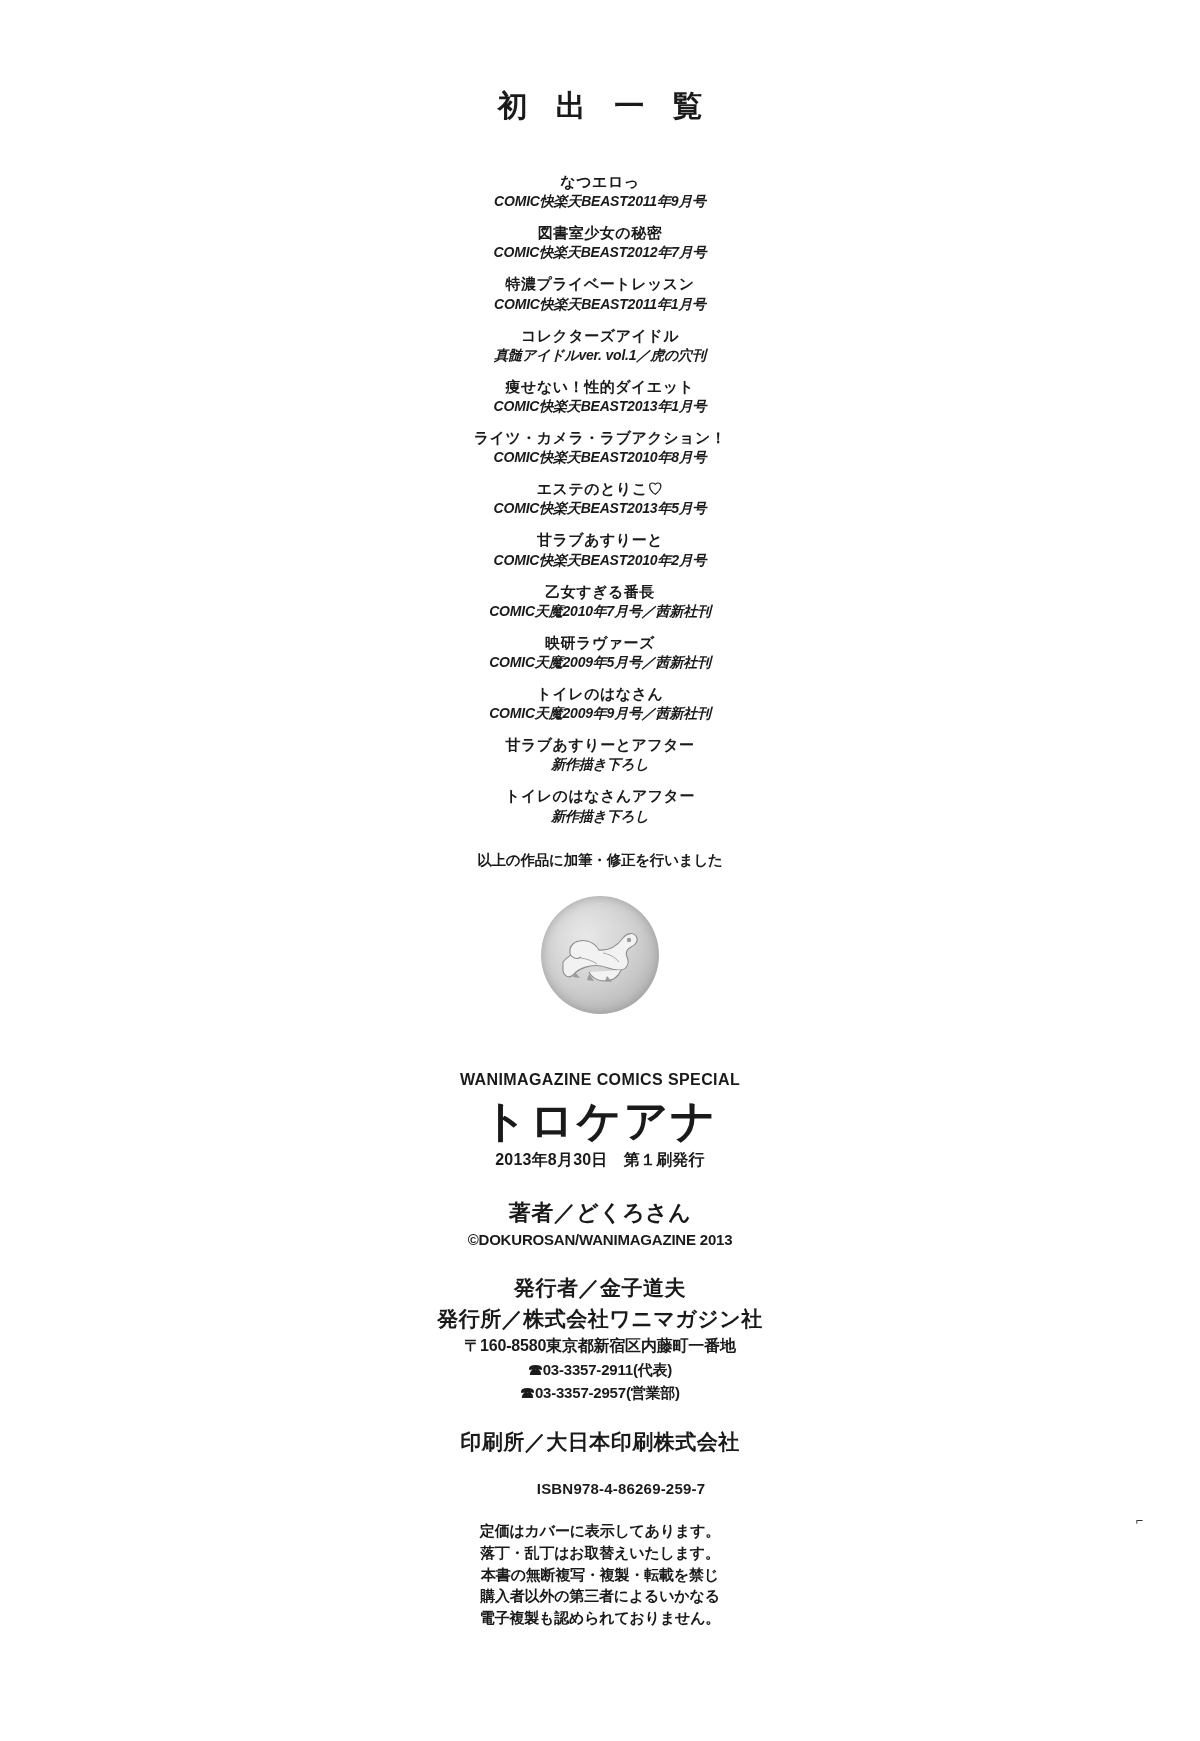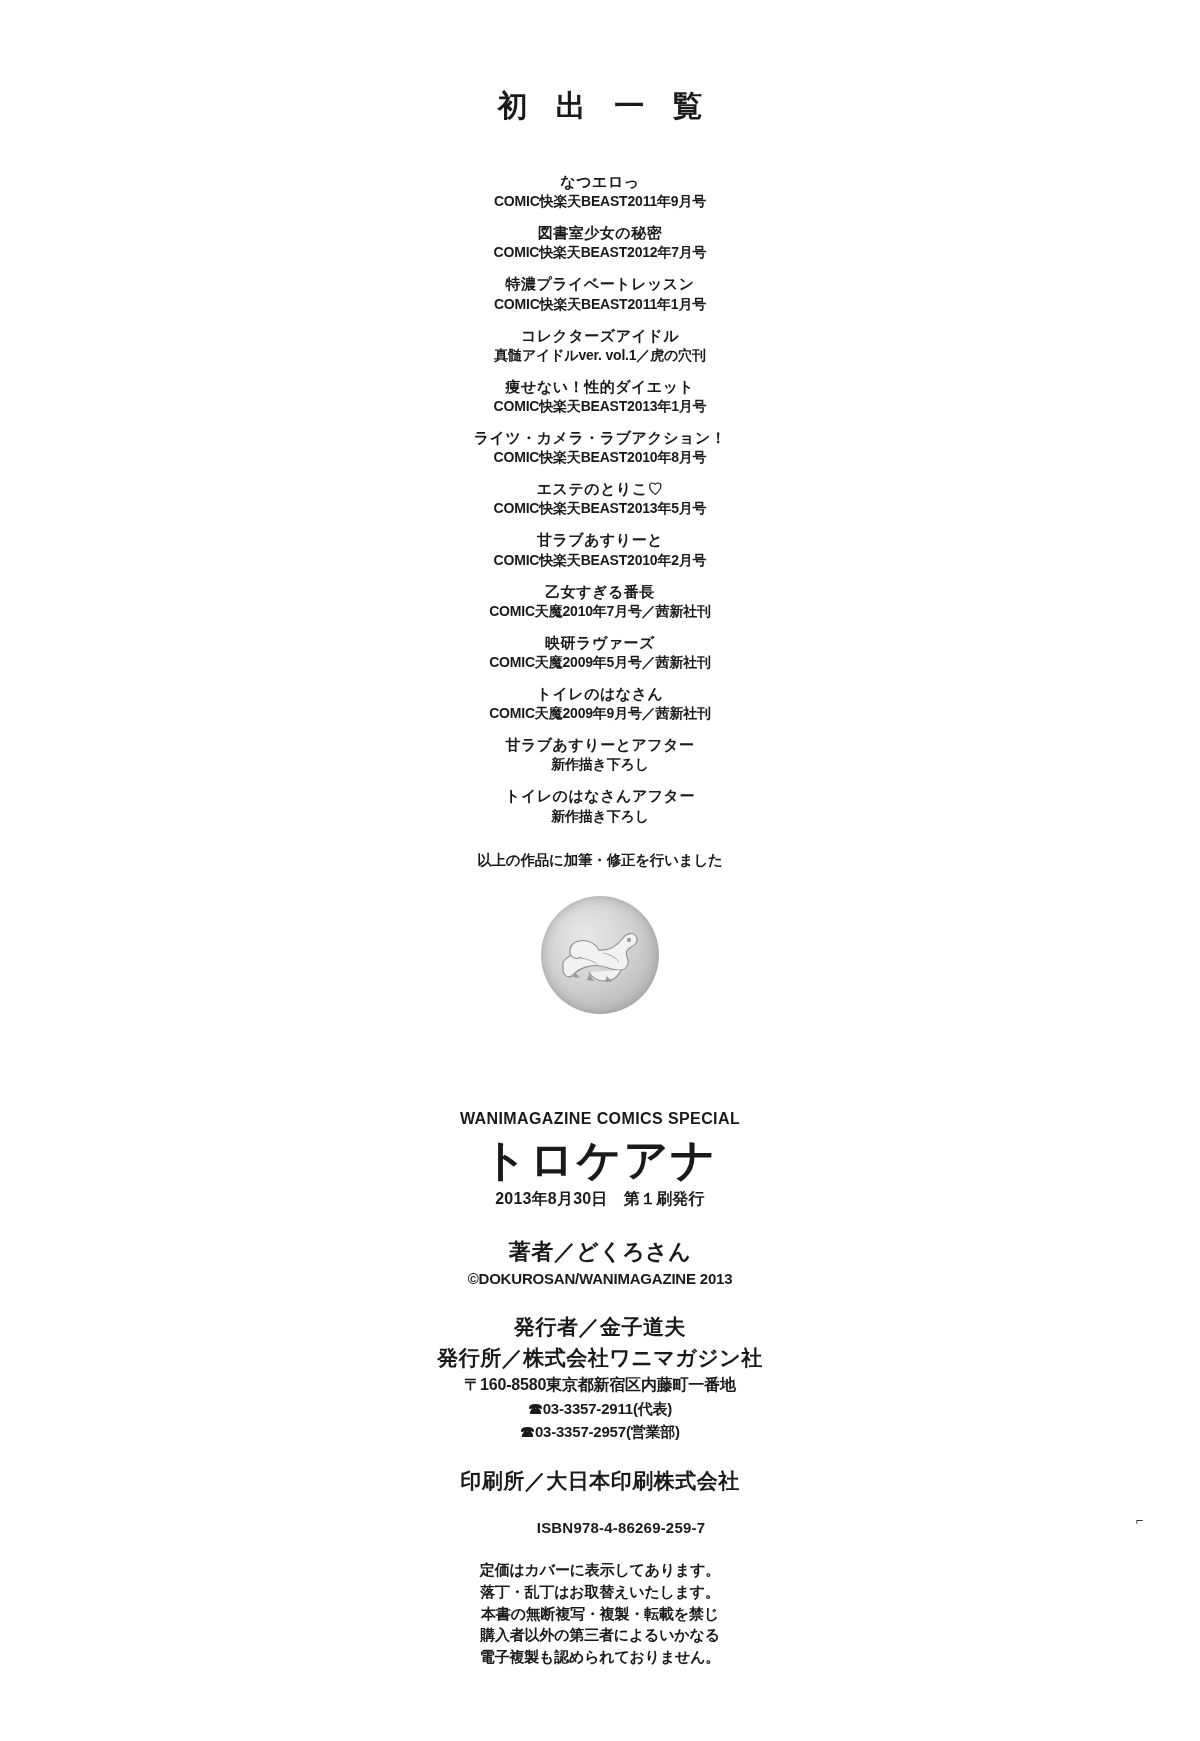--- a/index.html
+++ b/index.html
@@ -46,20 +46,21 @@
     font-weight: bold;
     letter-spacing: 0.5px;
     line-height: 1.22;
   }
   .credit-source {
     font-size: 14px;
     font-weight: bold;
     letter-spacing: -0.2px;
     line-height: 1.35;
     margin-top: 1px;
+    font-style: italic;
   }
   .credits-note {
     font-size: 14.5px;
     font-weight: bold;
     margin-top: 26px;
     letter-spacing: -0.2px;
   }
 
   
   .emblem-wrap {
@@ -86,21 +87,21 @@
     box-shadow: inset 0 0 12px rgba(120,120,120,0.55);
   }
   .emblem svg {
     position: absolute;
     left: 0; top: 0;
   }
 
   
   .imprint {
     position: absolute;
-    top: 1094px;
+    top: 1055px;
     left: 0;
     width: 1200px;
     text-align: center;
   }
   .imprint-series {
     font-size: 16px;
     font-weight: bold;
     letter-spacing: 0.4px;
   }
   .imprint-booktitle {

